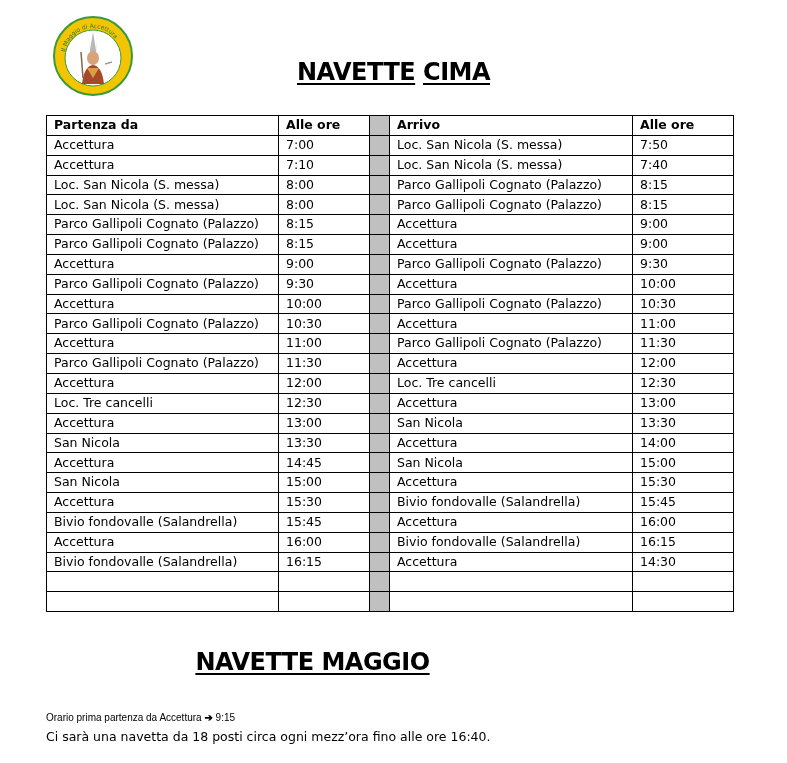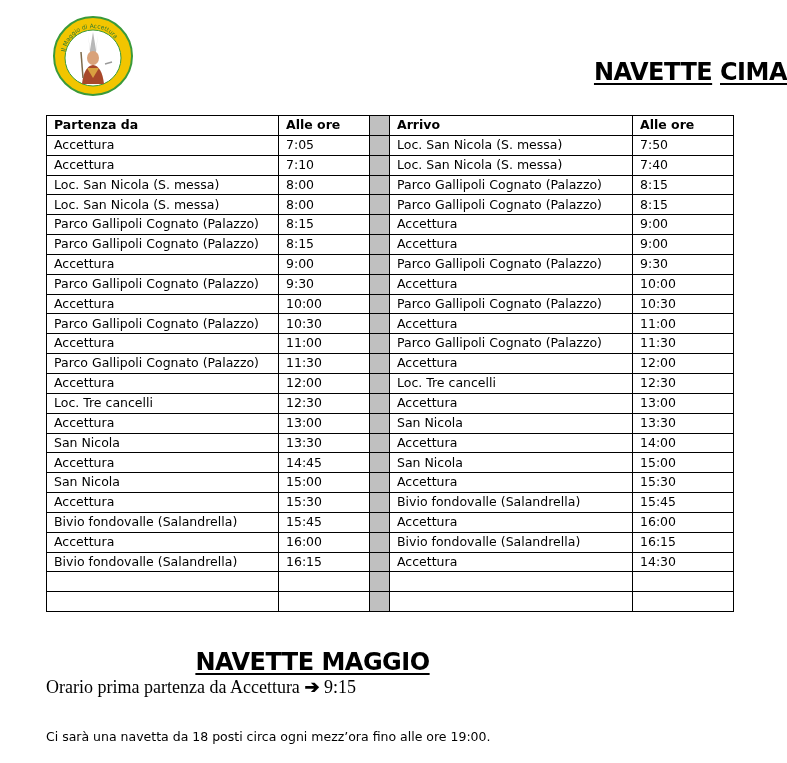--- a/index.html
+++ b/index.html
@@ -2,21 +2,21 @@
 <html><head>
 <meta charset="utf-8">
 <style>
   * { box-sizing: border-box; margin: 0; padding: 0; }
   html, body { width: 787px; height: 763px; background: #ffffff; overflow: hidden; }
   body { position: relative; font-family: "Liberation Sans", "DejaVu Sans", sans-serif; color: #000; }
 
   .logo { position: absolute; left: 52px; top: 16px; width: 82px; height: 80px; }
 
   .title-cima {
-    position: absolute; left: 0; width: 787px; top: 58px; text-align: right;
+    position: absolute; left: 0; width: 787px; top: 58px; text-align: center;
     font-family: "DejaVu Sans", sans-serif; font-weight: bold; font-size: 24px; letter-spacing: -0.5px;
   }
   .title-cima span { text-decoration: underline; text-decoration-thickness: 2px; text-underline-offset: 3px; }
 
   table.schedule {
     position: absolute; left: 46px; top: 115px; border-collapse: collapse;
     font-family: "DejaVu Sans", sans-serif; font-size: 12.5px;
   }
   table.schedule td, table.schedule th {
     border: 1px solid #000; height: 19.85px; padding: 0 0 0 7px; text-align: left; white-space: nowrap;
@@ -28,21 +28,21 @@
   .c-sep { width: 20px; background: #c0c0c0; padding: 0 !important; }
   .c-to { width: 243px; margin-left: 13px; }
   .c-time2 { width: 101px; }
 
   .title-maggio {
     position: absolute; left: 0; width: 625px; top: 648px; text-align: center;
     font-family: "DejaVu Sans", sans-serif; font-weight: bold; font-size: 24px; letter-spacing: -0.5px;
   }
   .title-maggio span { text-decoration: underline; text-decoration-thickness: 2px; text-underline-offset: 3px; }
 
-  .line1 { position: absolute; left: 46px; top: 676px; font-family: Liberation Serif, serif; font-size: 18px; }
+  .line1 { position: absolute; left: 46px; top: 712px; font-family: Liberation Sans, sans-serif; font-size: 10px; }
   .line2 { position: absolute; left: 46px; top: 729px; font-family: "DejaVu Sans", sans-serif; font-size: 12.5px; }
   .arrow { font-weight: bold; }
 </style>
 </head>
 <body>
 
 <div class="logo">
   <svg width="82" height="80" viewBox="0 0 82 80">
     <circle cx="41" cy="40" r="39" fill="#f2c500" stroke="#3a9a3a" stroke-width="2"></circle>
     <circle cx="41" cy="42" r="28" fill="#ffffff" stroke="#3a9a3a" stroke-width="1"></circle>
@@ -72,21 +72,21 @@
       <th class="c-from">Partenza da</th>
       <th class="c-time1">Alle ore</th>
       <th class="c-sep"></th>
       <th class="c-to">Arrivo</th>
       <th class="c-time2">Alle ore</th>
     </tr>
   </thead>
   <tbody id="schedule-body">
       <tr>
         <td class="c-from">Accettura</td>
-        <td class="c-time1">7:05</td>
+        <td class="c-time1">7:00</td>
         <td class="c-sep"></td>
         <td class="c-to">Loc. San Nicola (S. messa)</td>
         <td class="c-time2">7:50</td>
       </tr>
       <tr>
         <td class="c-from">Accettura</td>
         <td class="c-time1">7:10</td>
         <td class="c-sep"></td>
         <td class="c-to">Loc. San Nicola (S. messa)</td>
         <td class="c-time2">7:40</td>
@@ -251,13 +251,13 @@
 <div class="title-maggio">
   <span>NAVETTE MAGGIO</span>
 </div>
 
 <div class="line1">
   <span>Orario prima partenza da Accettura</span>
   <span class="arrow">➔</span>
   <span>9:15</span>
 </div>
 
-<div class="line2">Ci sarà una navetta da 18 posti circa ogni mezz’ora fino alle ore 19:00.</div>
+<div class="line2">Ci sarà una navetta da 18 posti circa ogni mezz’ora fino alle ore 16:40.</div>
 
 </body></html>

